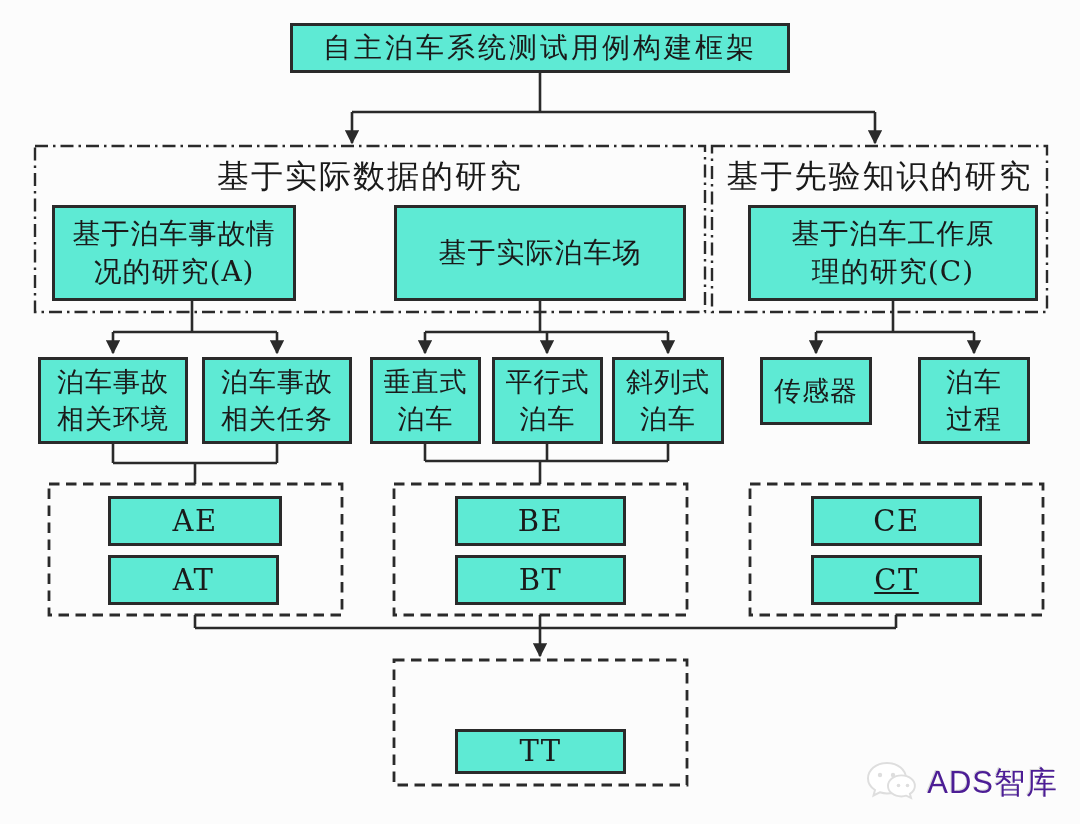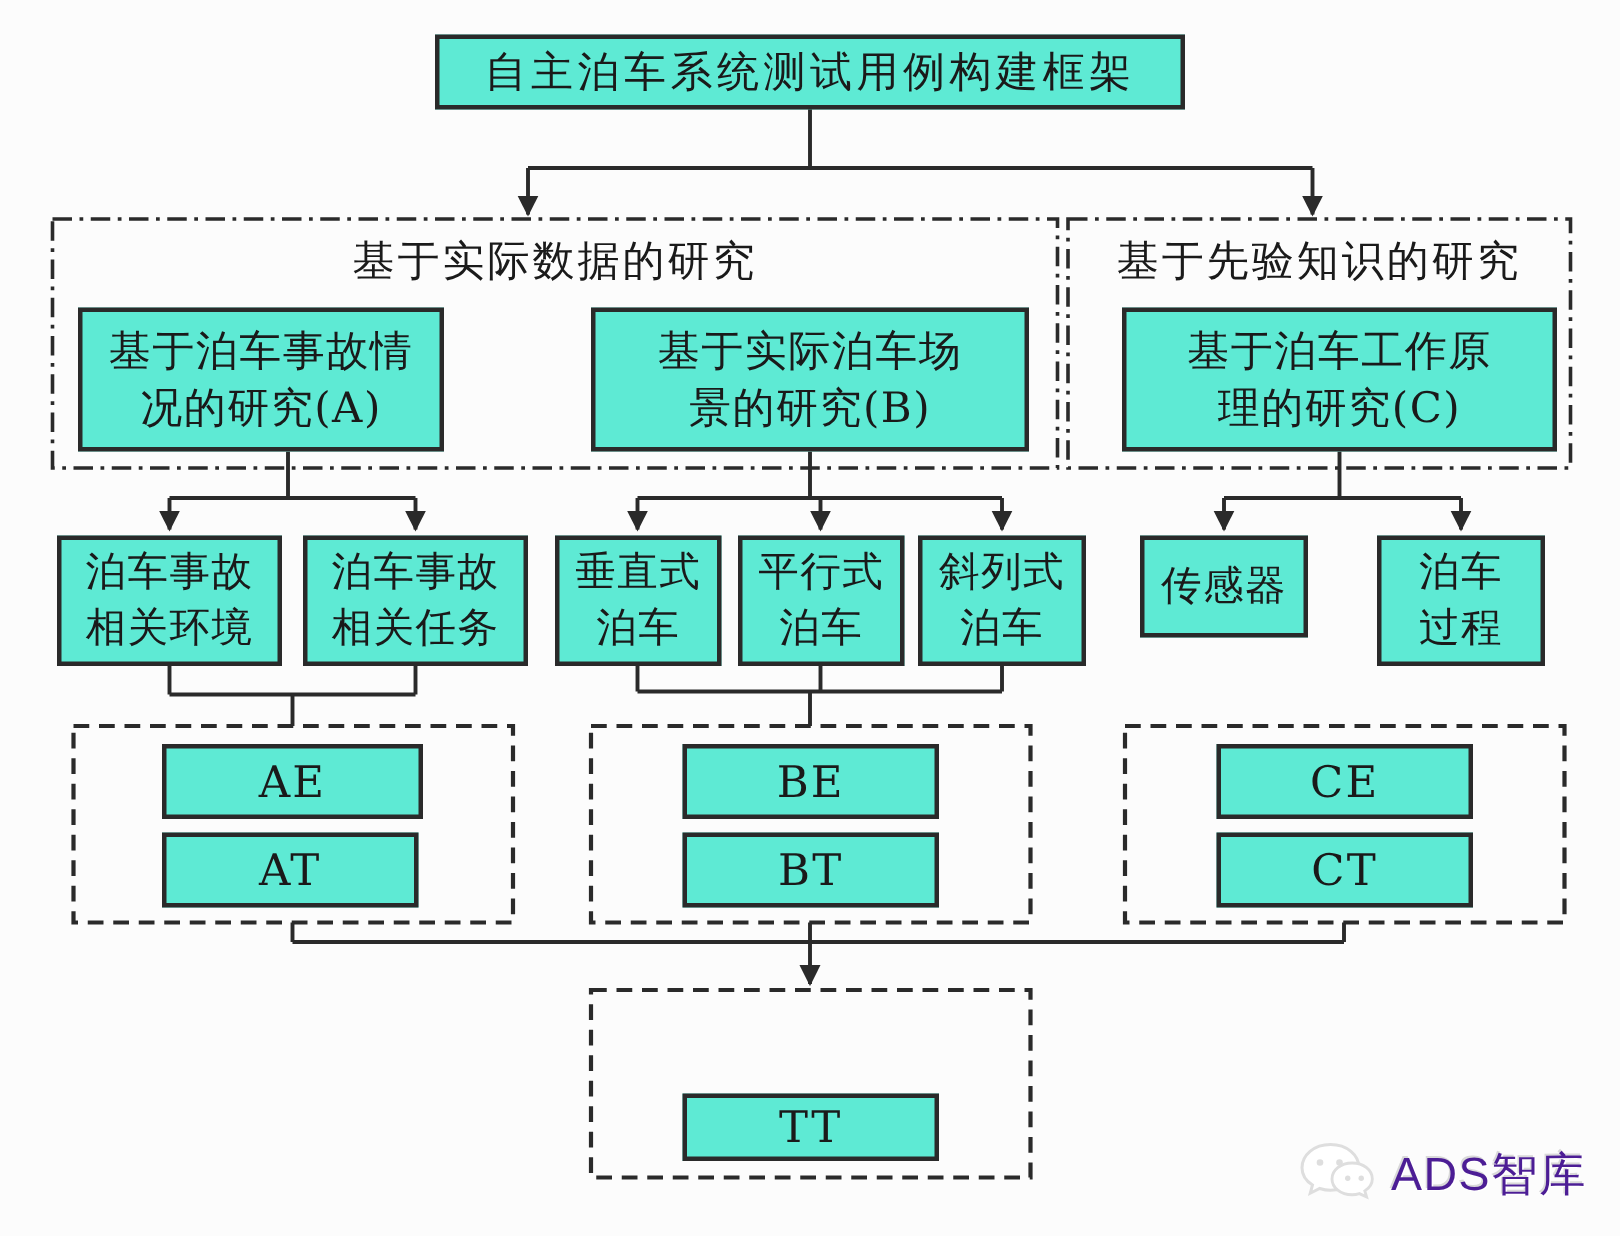--- a/index.html
+++ b/index.html
@@ -10,21 +10,21 @@
   .wires{position:absolute;left:0;top:0;}
   .wire{stroke:#2a2a2a;stroke-width:2.6;fill:none;}
   .dashdot{fill:none;stroke:#2a2a2a;stroke-width:2.4;stroke-dasharray:13 5 2.5 5;}
   .dashed{fill:none;stroke:#2a2a2a;stroke-width:2.8;stroke-dasharray:10.5 6.5;}
   .nbox{
     position:absolute;box-sizing:border-box;border:3px solid #2a2a2a;background:#5eead4;
     display:flex;flex-direction:column;align-items:center;justify-content:center;
     text-align:center;line-height:1.34;
   }
   .gtitle{
-    position:absolute;text-align:center;font-size:28px;letter-spacing:2px;white-space:nowrap;
+    position:absolute;text-align:center;font-size:32px;letter-spacing:2px;white-space:nowrap;
   }
   .f28{font-size:28px;letter-spacing:1px;}
   .f27{font-size:27px;letter-spacing:1px;}
   .topTitle{font-size:28px;letter-spacing:3px;white-space:nowrap;}
   .letter{font-size:29px;letter-spacing:1.5px;}
   .watermark{
     position:absolute;right:22px;bottom:18px;display:flex;align-items:center;gap:8px;
     font-family:"Liberation Sans","DejaVu Sans",sans-serif;font-size:31px;
     color:#4c1d95;text-shadow:1px 1px 0 #ffffff,-1px -1px 0 #d9d9d9;letter-spacing:1px;
     user-select:none;
@@ -107,21 +107,20 @@
 
   <div class="gtitle" style="left:35px;top:155px;width:670px;">基于实际数据的研究</div>
   <div class="gtitle" style="left:712px;top:155px;width:335px;">基于先验知识的研究</div>
 
   <div class="nbox" style="left:52px;top:205px;width:244px;height:96px;">
     <span class="f28">基于泊车事故情</span>
     <span class="f28">况的研究(A)</span>
   </div>
   <div class="nbox" style="left:394px;top:205px;width:292px;height:96px;">
     <span class="f28">基于实际泊车场</span>
-    <span class="f28">景的研究(B)</span>
   </div>
   <div class="nbox" style="left:748px;top:205px;width:290px;height:96px;">
     <span class="f28">基于泊车工作原</span>
     <span class="f28">理的研究(C)</span>
   </div>
 
   <div class="nbox" style="left:38px;top:357px;width:150px;height:87px;">
     <span class="f27">泊车事故</span>
     <span class="f27">相关环境</span>
   </div>
@@ -157,21 +156,21 @@
   </div>
   <div class="nbox" style="left:455px;top:496px;width:171px;height:50px;">
     <span class="letter">BE</span>
   </div>
   <div class="nbox" style="left:455px;top:555px;width:171px;height:50px;">
     <span class="letter">BT</span>
   </div>
   <div class="nbox" style="left:811px;top:496px;width:171px;height:50px;">
     <span class="letter">CE</span>
   </div>
-  <div class="nbox" style="left:811px;top:555px;width:171px;height:50px;">
+  <div class="nbox" style="left:811px;top:555px;width:171px;height:50px;text-decoration:underline;">
     <span class="letter">CT</span>
   </div>
   <div class="nbox" style="left:455px;top:729px;width:171px;height:45px;">
     <span class="letter">TT</span>
   </div>
 
   <div class="watermark">
     <svg width="54" height="46" viewBox="0 0 54 46">
       <g fill="#ffffff" stroke="#dedede" stroke-width="2">
         <path d="M22 3 C11 3 3 10 3 18.5 C3 23.5 5.8 27.4 10 30 L8.5 35.5 L14.8 32.3 C17 33 19.4 33.5 22 33.5 C33 33.5 41 26.8 41 18.5 C41 10 33 3 22 3 Z"></path>

